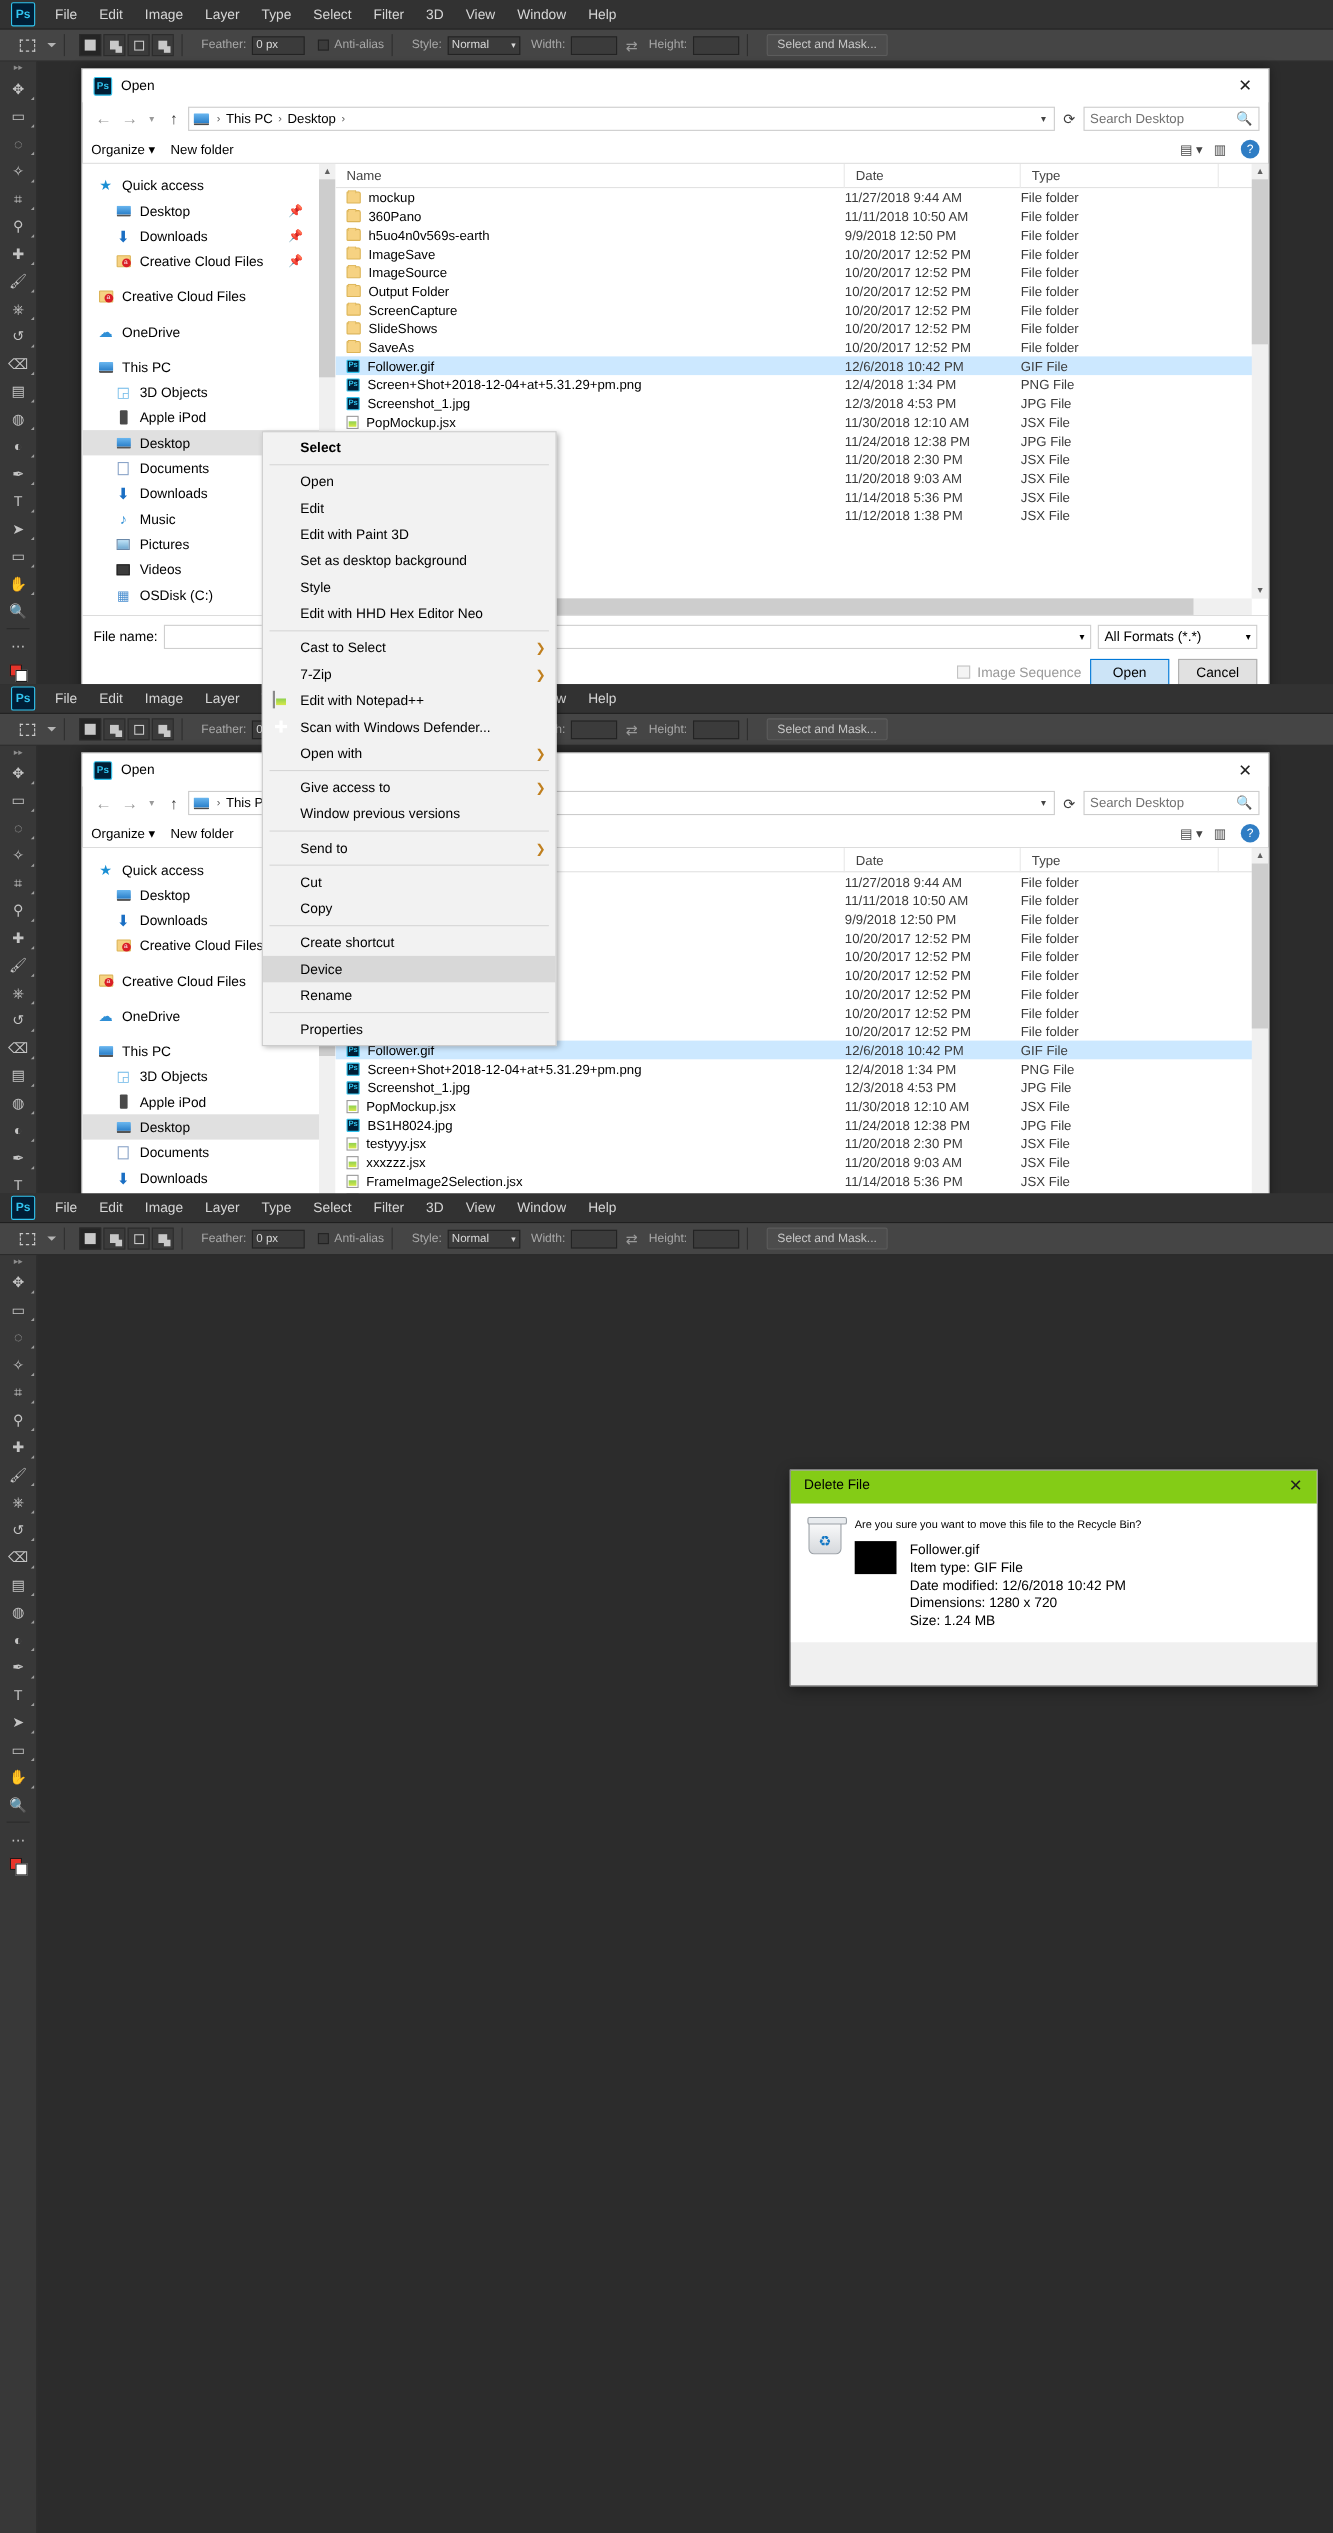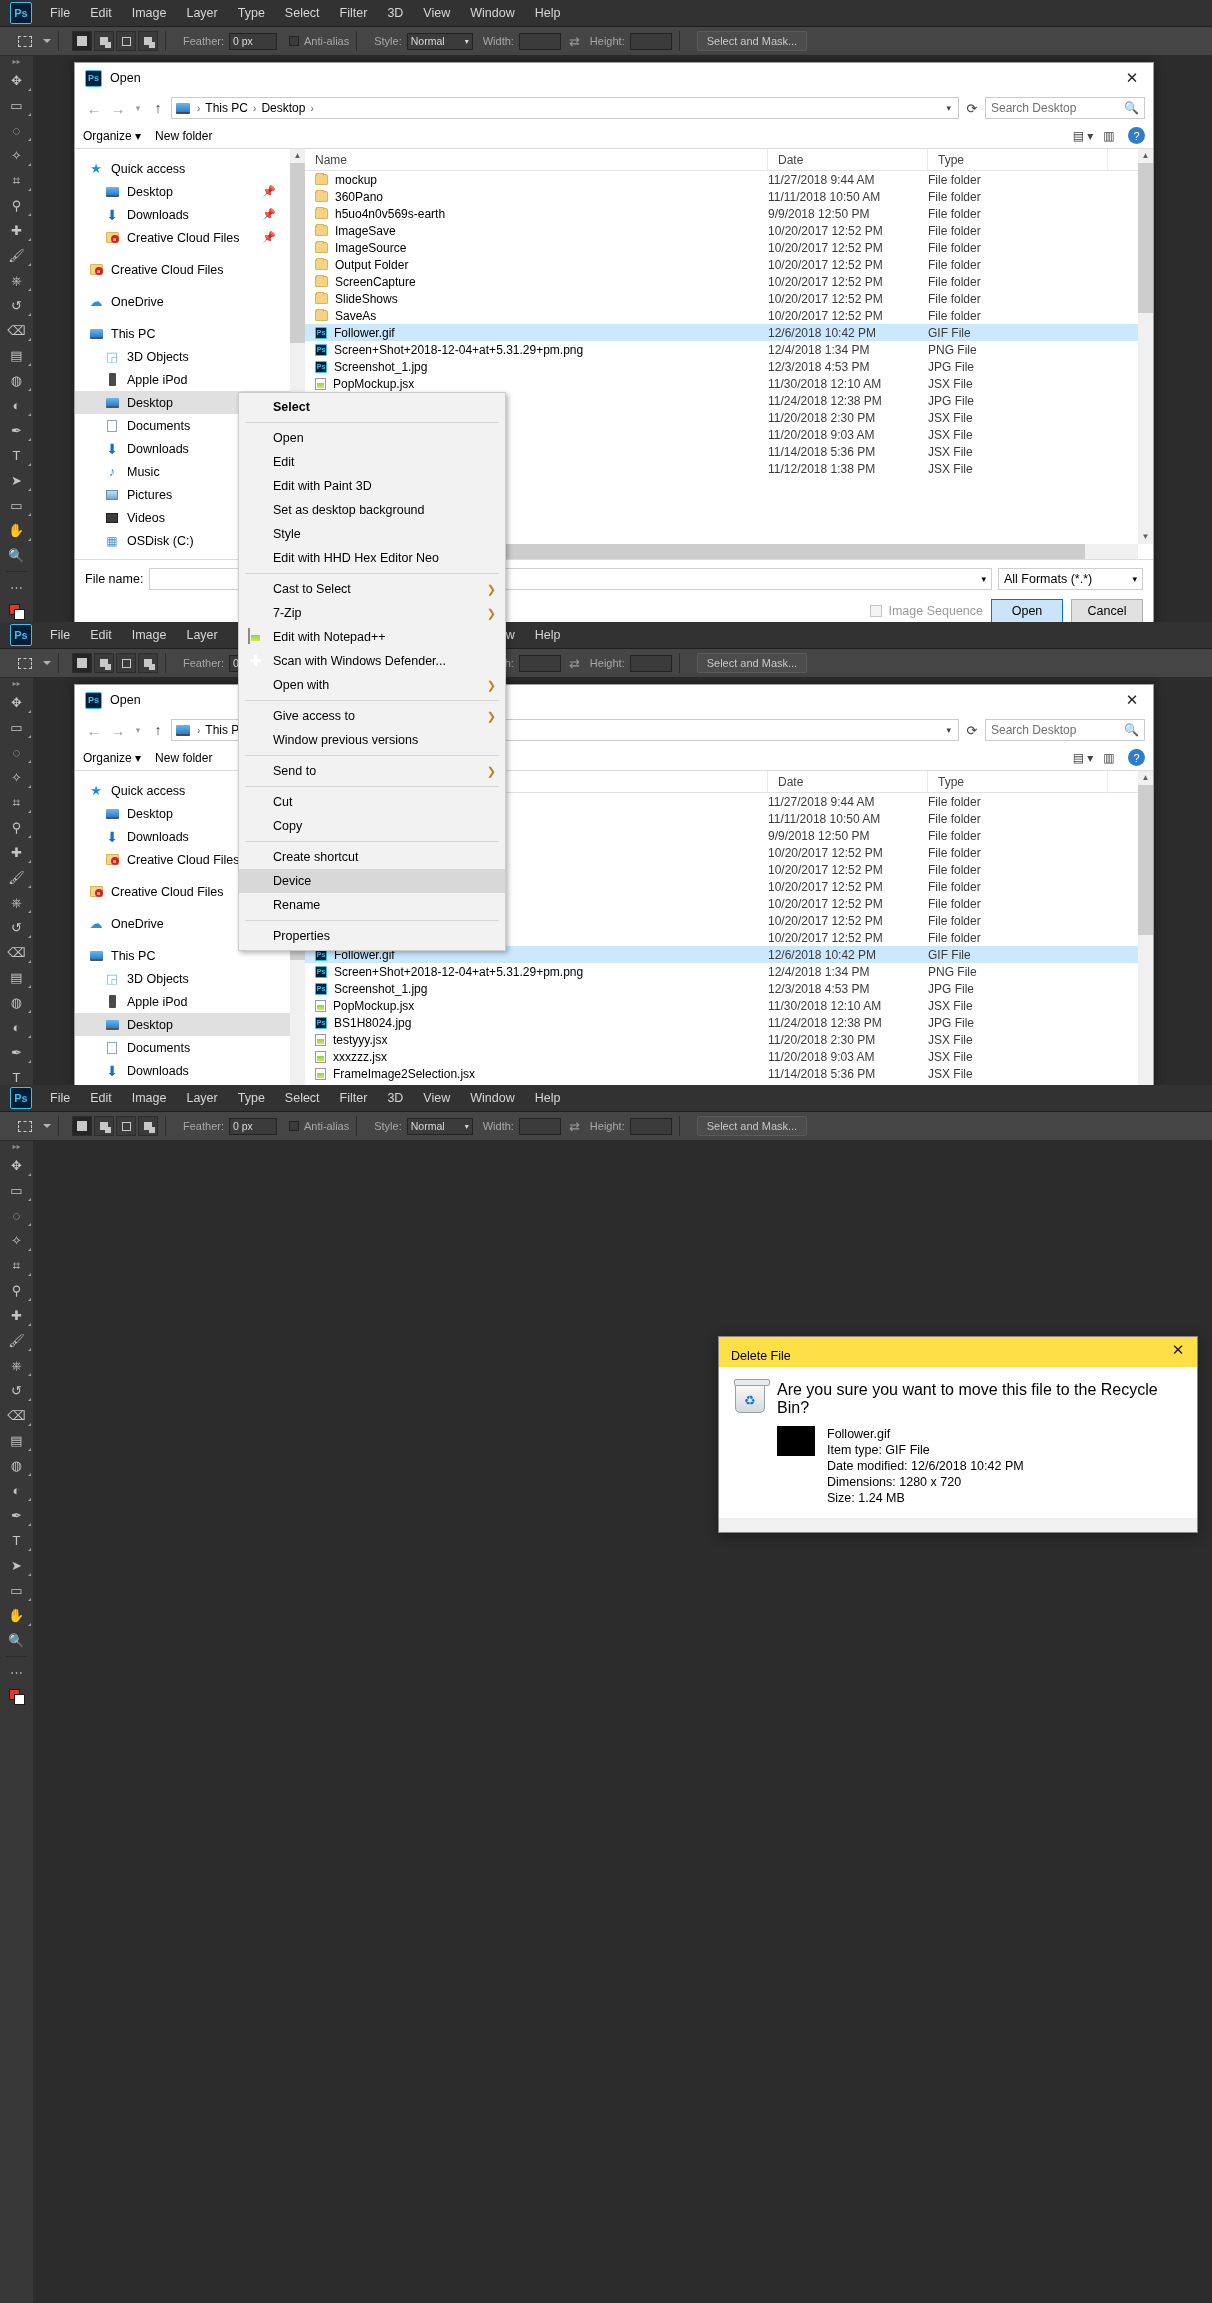--- a/index.html
+++ b/index.html
@@ -219,33 +219,33 @@
     width:15px;height:15px;background:#1470c8;position:relative;border-radius:2px;
   }
   .ico-def:before{content:"";position:absolute;left:6px;top:2px;width:3px;height:11px;background:#fff;}
   .ico-def:after{content:"";position:absolute;left:2px;top:6px;width:11px;height:3px;background:#fff;}
 
   
   .deldlg {
     position:absolute; background:#f0f0f0; border:1px solid #868686;
     box-shadow:0 3px 12px rgba(0,0,0,.4); z-index:60;
   }
-  .del-title { height:30px; display:flex; align-items:flex-end; padding:0 4px 4px 12px; background:#fde047;}
+  .del-title { height:30px; display:flex; align-items:center; padding:0 4px 4px 12px; background:#84cc16;}
   .del-title .t { flex:1; font-size:12.5px; }
   .del-body { background:#fff; padding:14px 16px 12px 16px; display:flex; gap:12px; }
   .recycle-ico {
     width:30px;height:32px;background:linear-gradient(#fdfdfd,#d6d9dd);
     border:1px solid #9aa0a6; border-radius:3px 3px 5px 5px; position:relative; flex:none;
   }
   .recycle-ico:before{
     content:""; position:absolute;left:-2px;top:-3px;width:34px;height:5px;
     background:#e8ebee;border:1px solid #9aa0a6;border-radius:2px;
   }
   .recycle-ico .arr { position:absolute;left:8px;top:11px;color:#1277c4;font-size:13px; }
-  .del-q { font-size:16px; margin-bottom:9px; }
+  .del-q { font-size:10px; margin-bottom:9px; }
   .del-file { display:flex; gap:12px; }
   .del-thumb { width:38px;height:30px;background:#000;flex:none; }
   .del-meta { font-size:12.5px; line-height:16px; }
   .del-foot { background:#f0f0f0; padding:10px 14px; display:flex; justify-content:flex-end; gap:10px;}
   .del-btn {
     width:74px;height:24px;border:1px solid #adadad;background:#e1e1e1;
     display:flex;align-items:center;justify-content:center;font-size:12.5px;
   }
   .del-btn.focus { border:2px solid #0078d7; outline:1px dotted #555; outline-offset:-4px;}
   .u { text-decoration:underline; }

